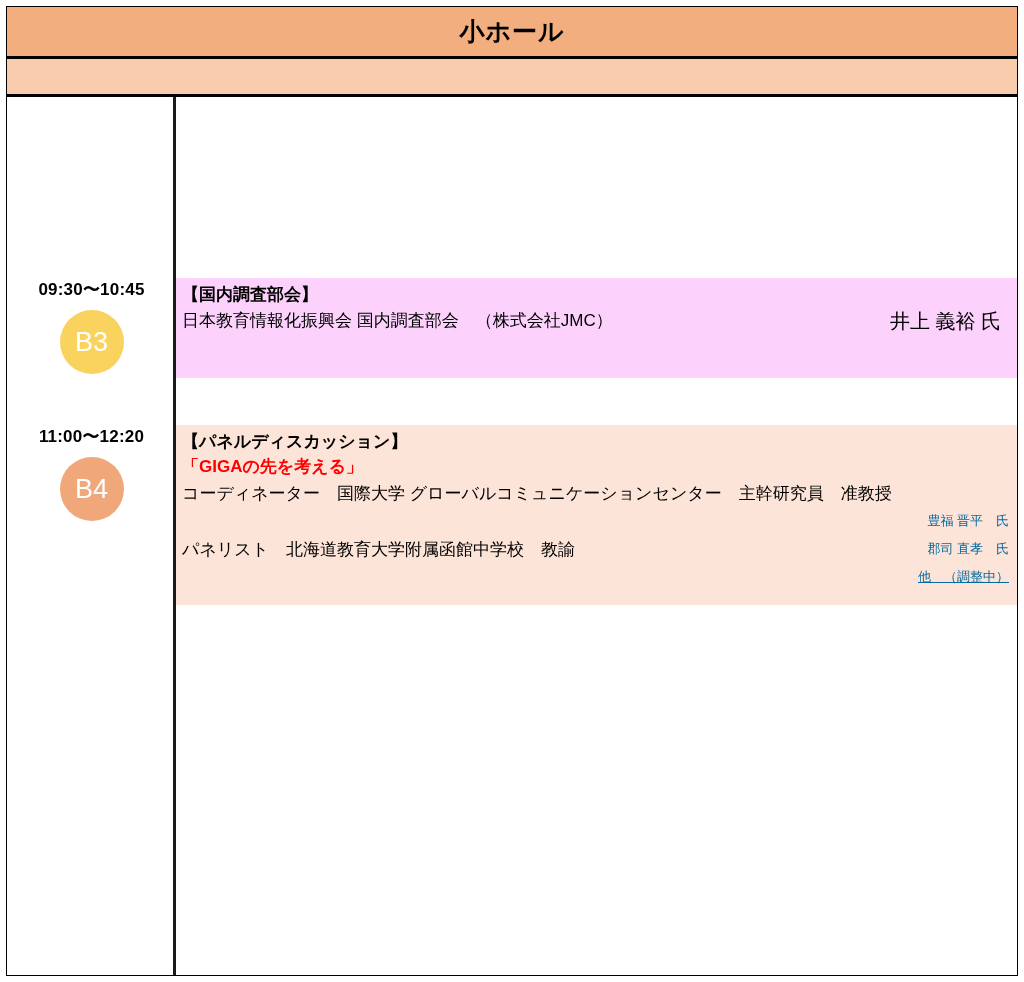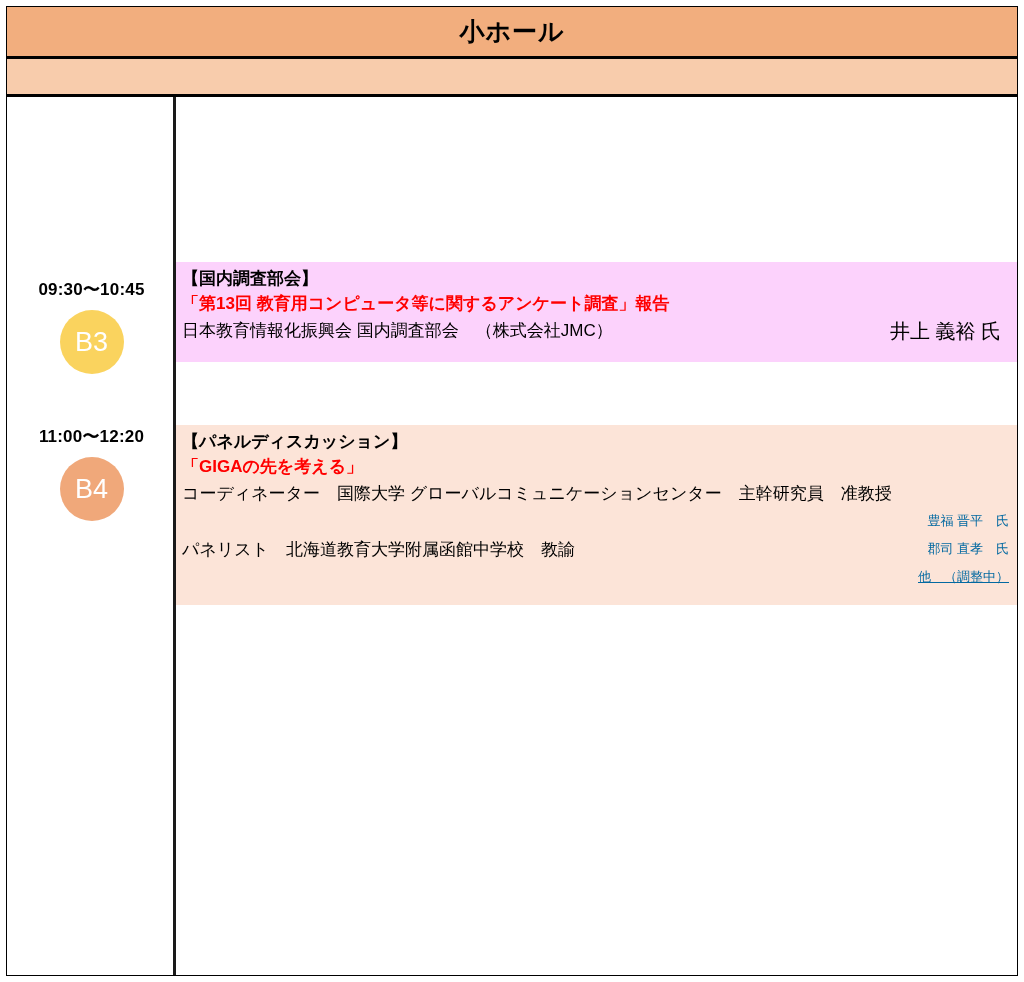--- a/index.html
+++ b/index.html
@@ -191,23 +191,22 @@
         <div class="time-label">11:00〜12:20</div>
         <div class="session-badge" id="badge-b4" style="background: rgb(240, 168, 122); color: rgb(255, 255, 255);">
           <span>B4</span>
         </div>
       </div>
 
     </div>
 
     <div class="content-column">
 
-      <div class="session-block" id="block-b3" style="top: 165px; height: 100px; background: rgb(252, 210, 252);">
+      <div class="session-block" id="block-b3" style="top: 181px; height: 100px; background: rgb(252, 210, 252);">
         <div class="session-category">【国内調査部会】</div>
-        <div class="session-title" style="color: rgb(255, 0, 0);">「第13回 教育用コンピュータ等に関するアンケート調査」報告</div>
         <div class="session-line">
           <span>日本教育情報化振興会 国内調査部会　（株式会社JMC）</span>
           <span class="speaker-name">井上 義裕 氏</span>
         </div>
       </div>
 
       <div class="session-block" id="block-b4" style="top: 328px; height: 180px; background: rgb(252, 228, 216);">
         <div class="session-category">【パネルディスカッション】</div>
         <div class="session-title" style="color: rgb(255, 0, 0);">「GIGAの先を考える」</div>
         <div class="session-line">

